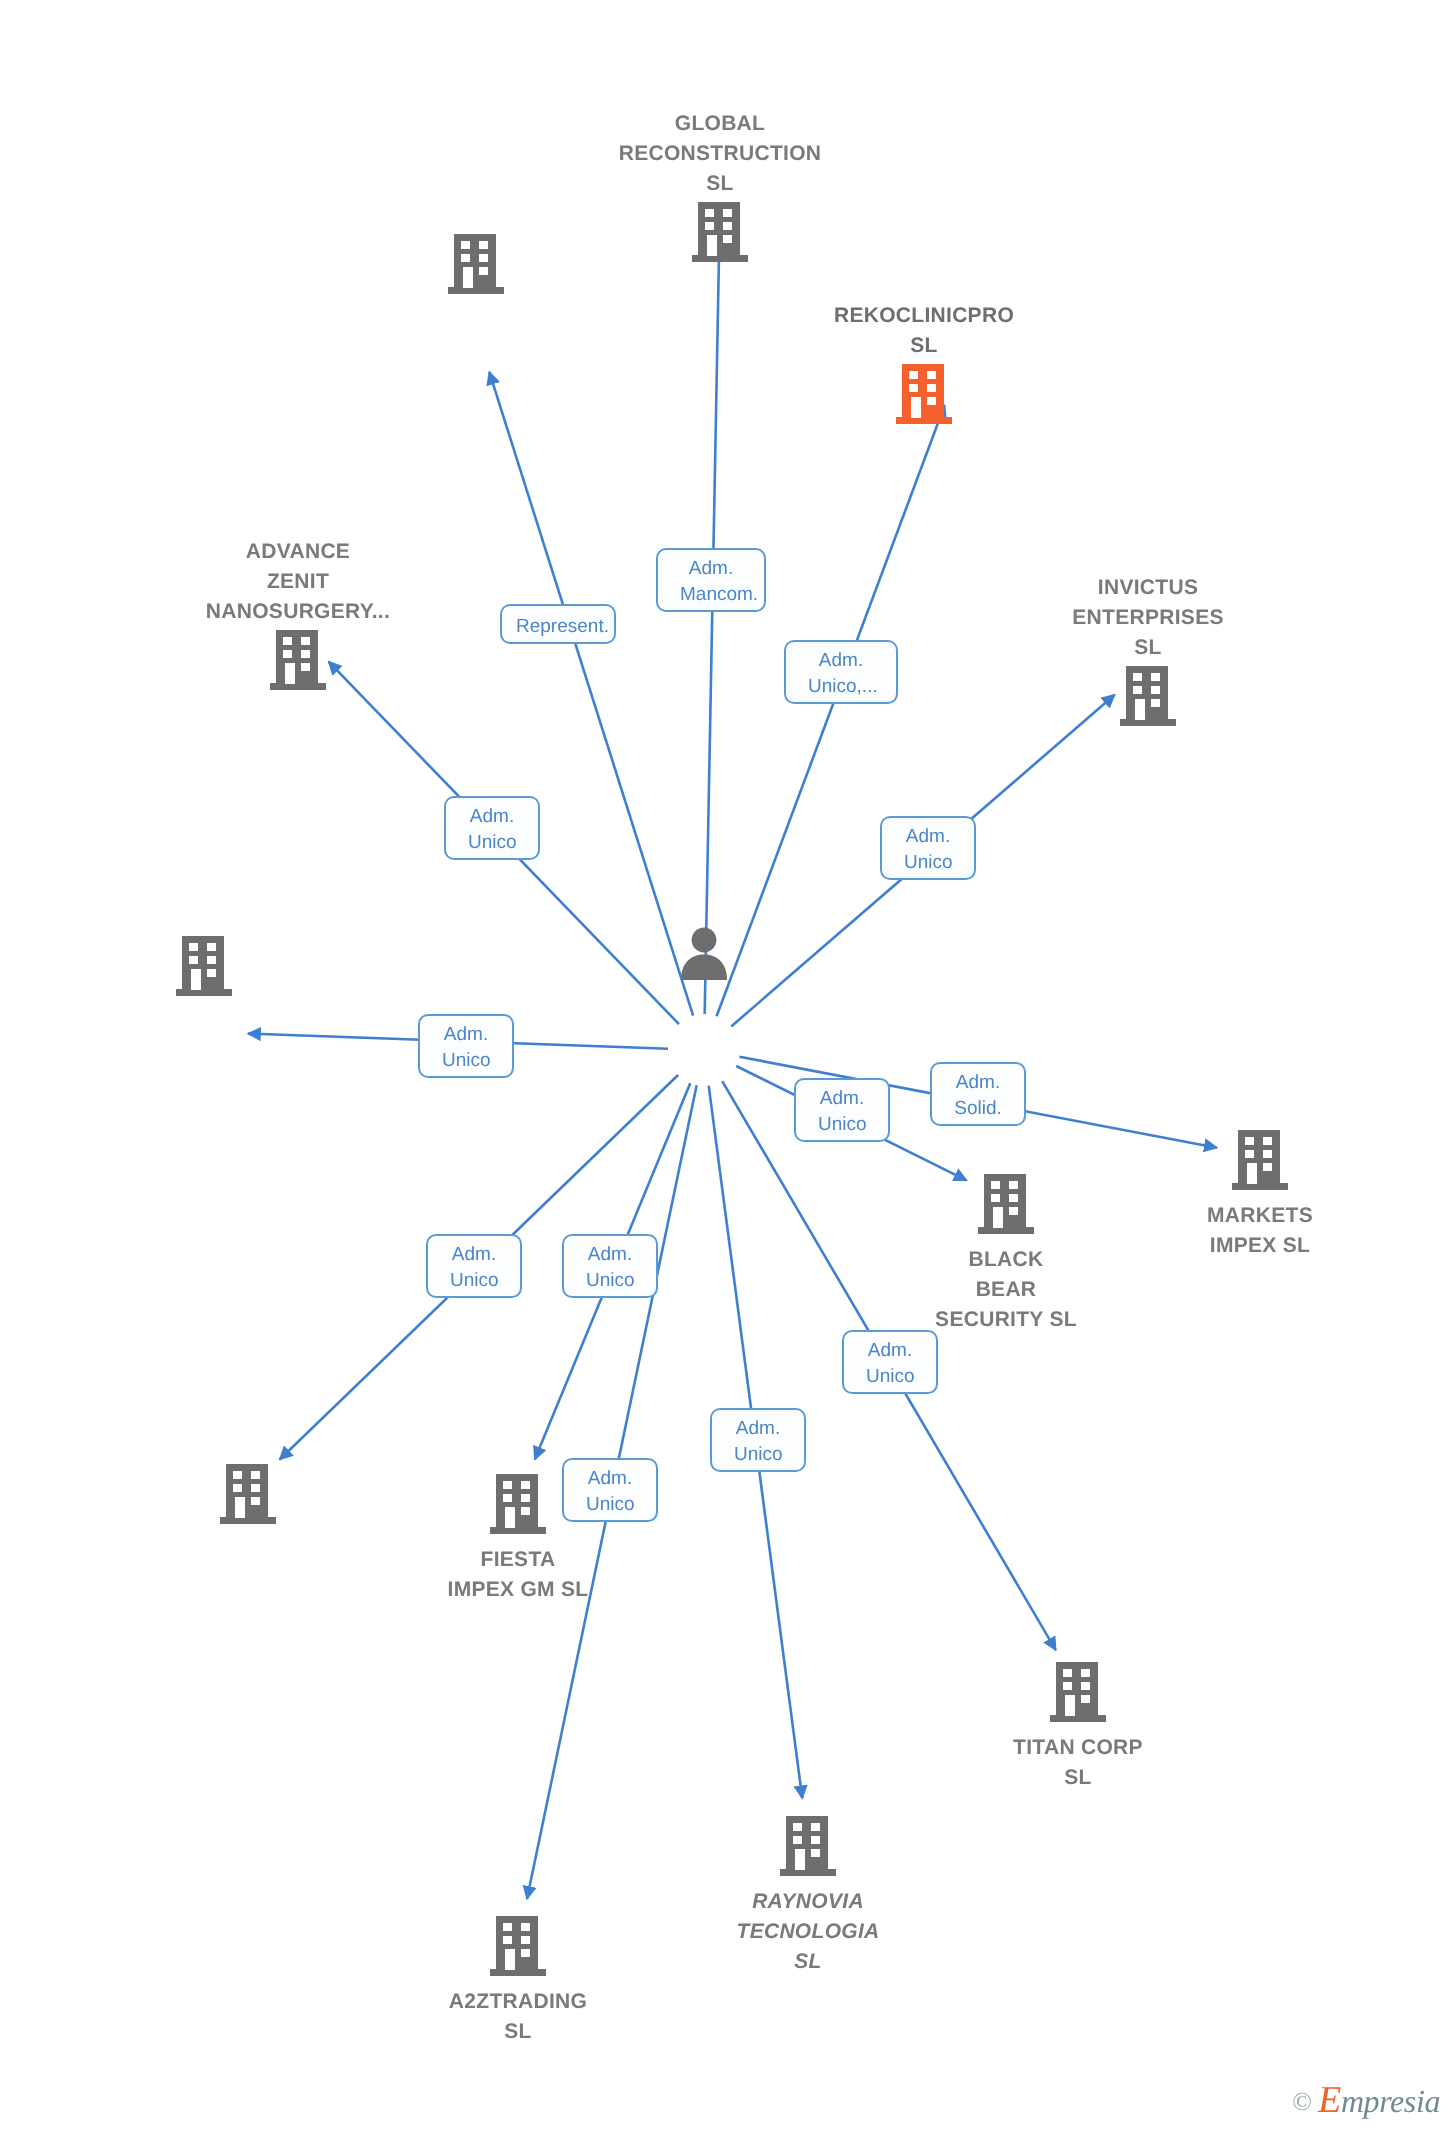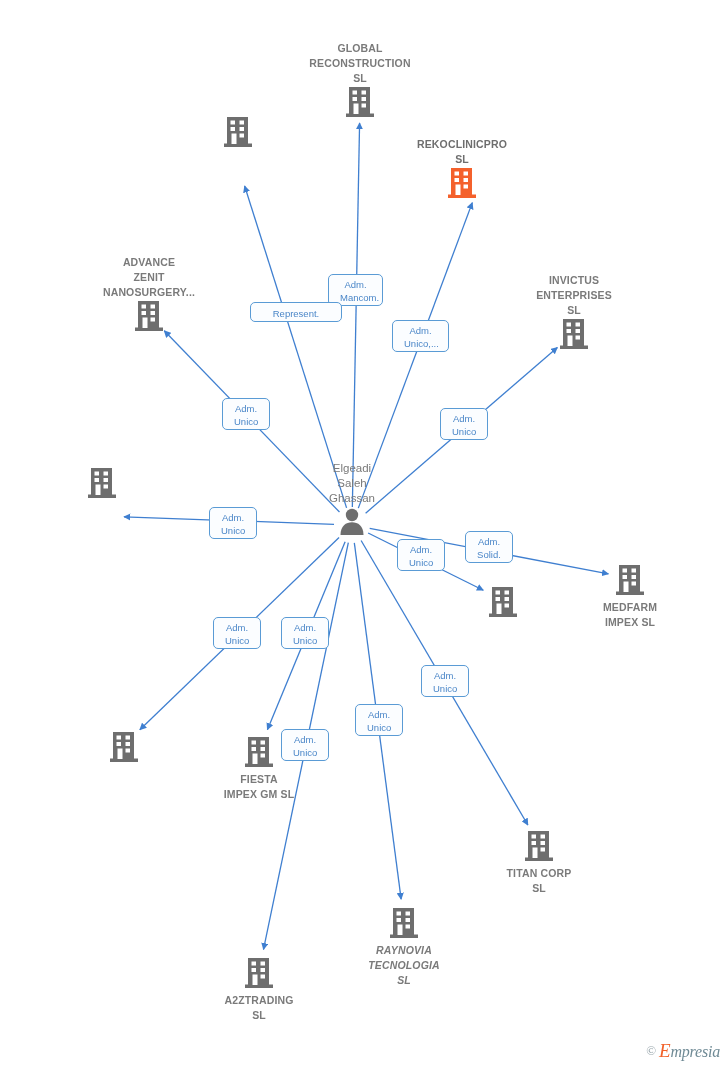--- a/index.html
+++ b/index.html
@@ -41,21 +41,21 @@
     white-space: pre-line;
   }
   .node-label.focus {
     color: #6e6e6e;
   }
   .node-icon {
     display: block;
     margin: 0 auto;
   }
   .node.below .node-icon { margin-top: 2px; }
-  .node.above .node-label { margin-top: 4px; }
+  .node.above .node-label { margin-top: 18px; }
 
   .person-name {
     font-size: 11.5px;
     line-height: 15px;
     color: #7a7a7a;
     white-space: pre-line;
     font-weight: normal;
   }
 
   .edge-label {
@@ -217,34 +217,37 @@
         <span class="node-icon"><svg width="30" height="32" viewBox="0 0 30 32">
             <rect x="4" y="1" width="21" height="27" fill="#6e6e6e"></rect>
             <rect x="1" y="27.5" width="28" height="3.5" fill="#6e6e6e"></rect>
             <rect x="7.5" y="4.5" width="4.5" height="4" fill="#ffffff"></rect>
             <rect x="16.5" y="4.5" width="4.5" height="4" fill="#ffffff"></rect>
             <rect x="7.5" y="11" width="4.5" height="4" fill="#ffffff"></rect>
             <rect x="16.5" y="11" width="4.5" height="4" fill="#ffffff"></rect>
             <rect x="16.5" y="17.5" width="4.5" height="4" fill="#ffffff"></rect>
             <rect x="8.5" y="17.5" width="5" height="10.5" fill="#ffffff"></rect>
           </svg></span>
-        <div class="node-label">MEDFARM
+        <div class="node-label">MARKETS
 IMPEX  SL</div>
       </div>
       <div class="node below" style="left: 503px; top: 584px;">
         <span class="node-icon"><svg width="30" height="32" viewBox="0 0 30 32">
             <rect x="4" y="1" width="21" height="27" fill="#6e6e6e"></rect>
             <rect x="1" y="27.5" width="28" height="3.5" fill="#6e6e6e"></rect>
             <rect x="7.5" y="4.5" width="4.5" height="4" fill="#ffffff"></rect>
             <rect x="16.5" y="4.5" width="4.5" height="4" fill="#ffffff"></rect>
             <rect x="7.5" y="11" width="4.5" height="4" fill="#ffffff"></rect>
             <rect x="16.5" y="11" width="4.5" height="4" fill="#ffffff"></rect>
             <rect x="16.5" y="17.5" width="4.5" height="4" fill="#ffffff"></rect>
             <rect x="8.5" y="17.5" width="5" height="10.5" fill="#ffffff"></rect>
           </svg></span>
+        <div class="node-label">BLACK
+BEAR
+SECURITY  SL</div>
       </div>
       <div class="node below" style="left: 124px; top: 729px;">
         <span class="node-icon"><svg width="30" height="32" viewBox="0 0 30 32">
             <rect x="4" y="1" width="21" height="27" fill="#6e6e6e"></rect>
             <rect x="1" y="27.5" width="28" height="3.5" fill="#6e6e6e"></rect>
             <rect x="7.5" y="4.5" width="4.5" height="4" fill="#ffffff"></rect>
             <rect x="16.5" y="4.5" width="4.5" height="4" fill="#ffffff"></rect>
             <rect x="7.5" y="11" width="4.5" height="4" fill="#ffffff"></rect>
             <rect x="16.5" y="11" width="4.5" height="4" fill="#ffffff"></rect>
             <rect x="16.5" y="17.5" width="4.5" height="4" fill="#ffffff"></rect>
@@ -302,35 +305,32 @@
             <rect x="16.5" y="4.5" width="4.5" height="4" fill="#ffffff"></rect>
             <rect x="7.5" y="11" width="4.5" height="4" fill="#ffffff"></rect>
             <rect x="16.5" y="11" width="4.5" height="4" fill="#ffffff"></rect>
             <rect x="16.5" y="17.5" width="4.5" height="4" fill="#ffffff"></rect>
             <rect x="8.5" y="17.5" width="5" height="10.5" fill="#ffffff"></rect>
           </svg></span>
         <div class="node-label">A2ZTRADING
 SL</div>
       </div>
       <div class="node above" style="left: 352px; top: 461px;">
-        <div class="person-name">Elgeadi
-Saleh
-Ghassan</div>
         <span class="node-icon"><svg width="30" height="30" viewBox="0 0 30 30">
             <circle cx="15" cy="9" r="6.2" fill="#6e6e6e"></circle>
             <path d="M3.5 29 C3.5 19.8 9 16.2 15 16.2 C21 16.2 26.5 19.8 26.5 29 Z" fill="#6e6e6e"></path>
           </svg></span>
       </div>
     </div>
   <div id="labels-layer">
       <div class="edge-label" style="left: 328px; top: 274px; width: 55px; height: 32px;">Adm.
 Mancom.</div>
       <div class="edge-label" style="left: 392px; top: 320px; width: 57px; height: 32px;">Adm.
 Unico,...</div>
-      <div class="edge-label one-line" style="left: 250px; top: 302px; width: 92px; height: 20px;">Represent.</div>
+      <div class="edge-label one-line" style="left: 250px; top: 302px; width: 58px; height: 20px;">Represent.</div>
       <div class="edge-label" style="left: 222px; top: 398px; width: 48px; height: 32px;">Adm.
 Unico</div>
       <div class="edge-label" style="left: 440px; top: 408px; width: 48px; height: 32px;">Adm.
 Unico</div>
       <div class="edge-label" style="left: 209px; top: 507px; width: 48px; height: 32px;">Adm.
 Unico</div>
       <div class="edge-label" style="left: 397px; top: 539px; width: 48px; height: 32px;">Adm.
 Unico</div>
       <div class="edge-label" style="left: 465px; top: 531px; width: 48px; height: 32px;">Adm.
 Solid.</div>

